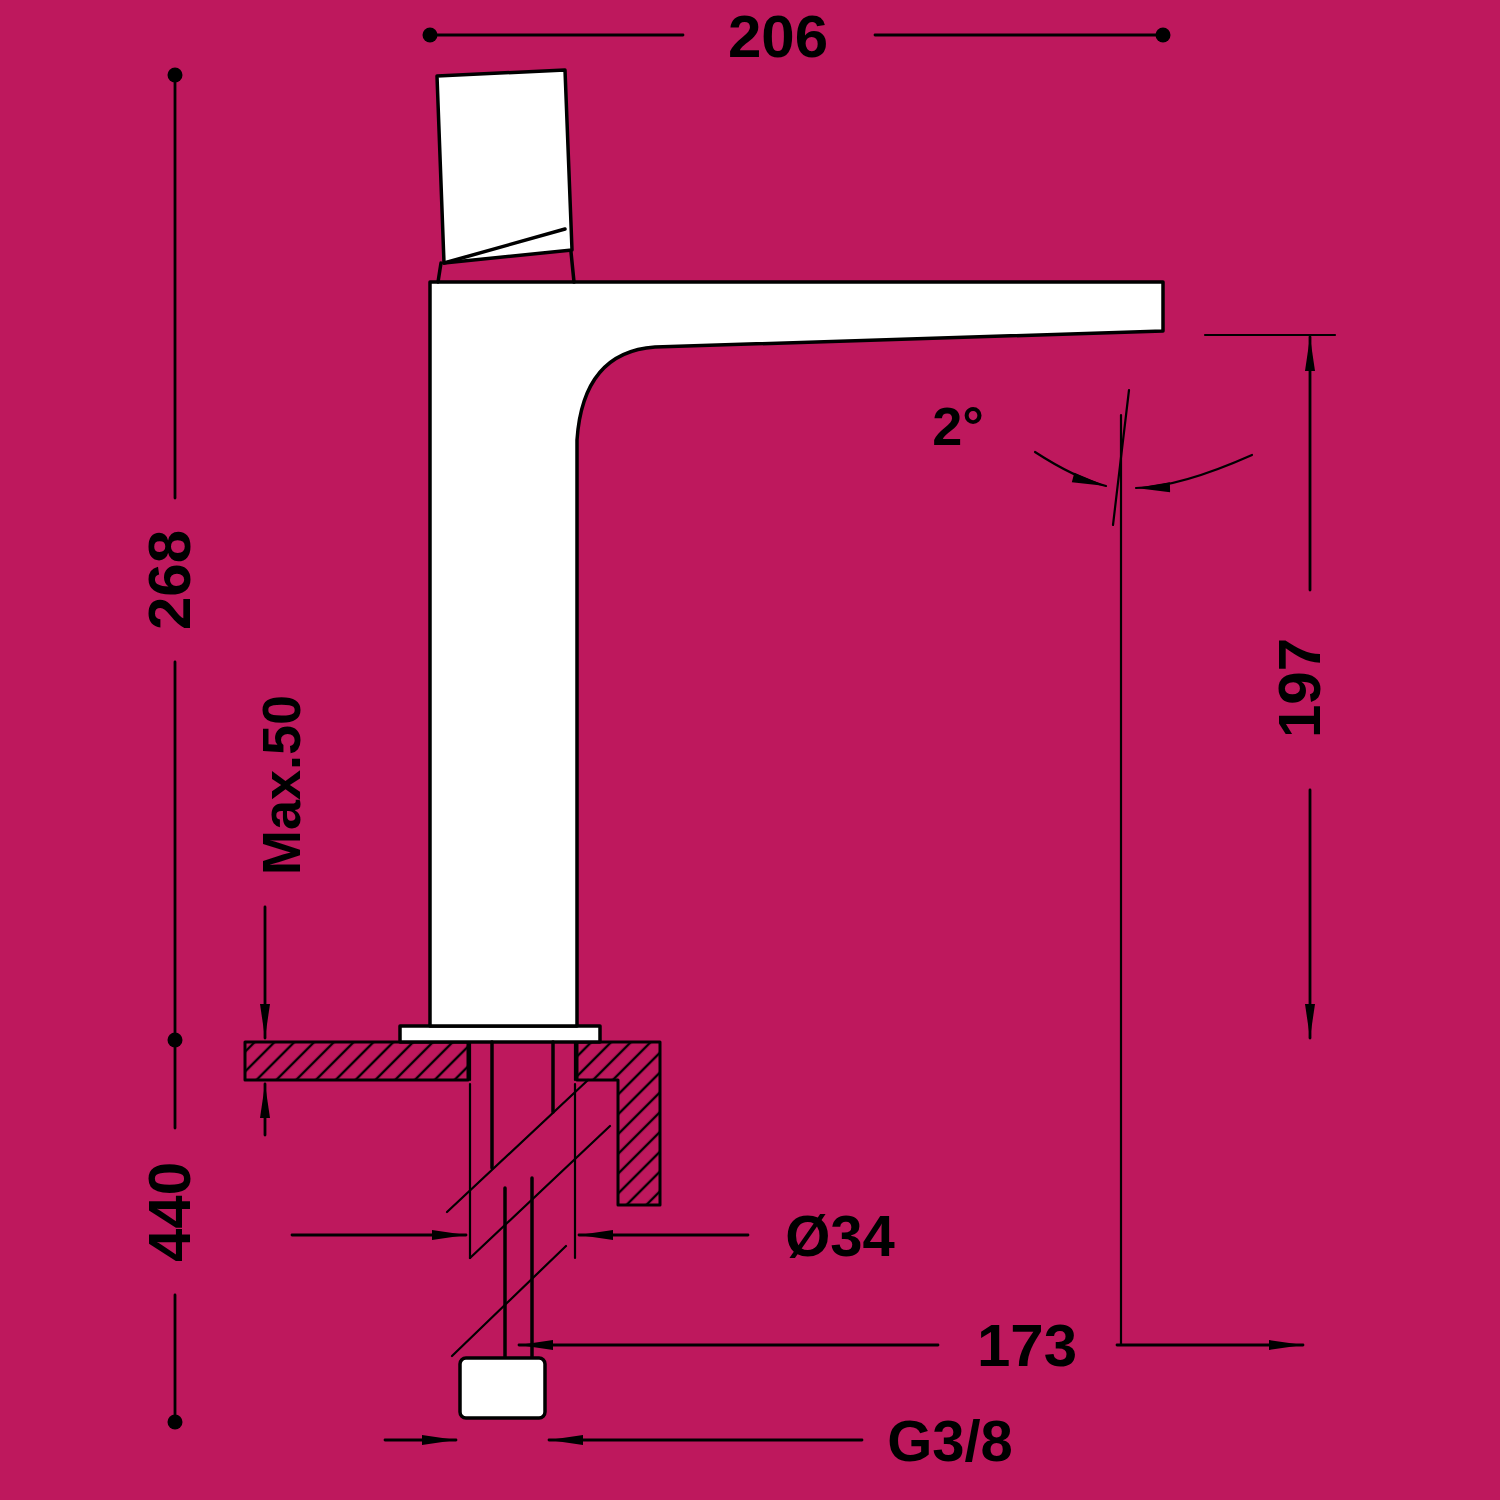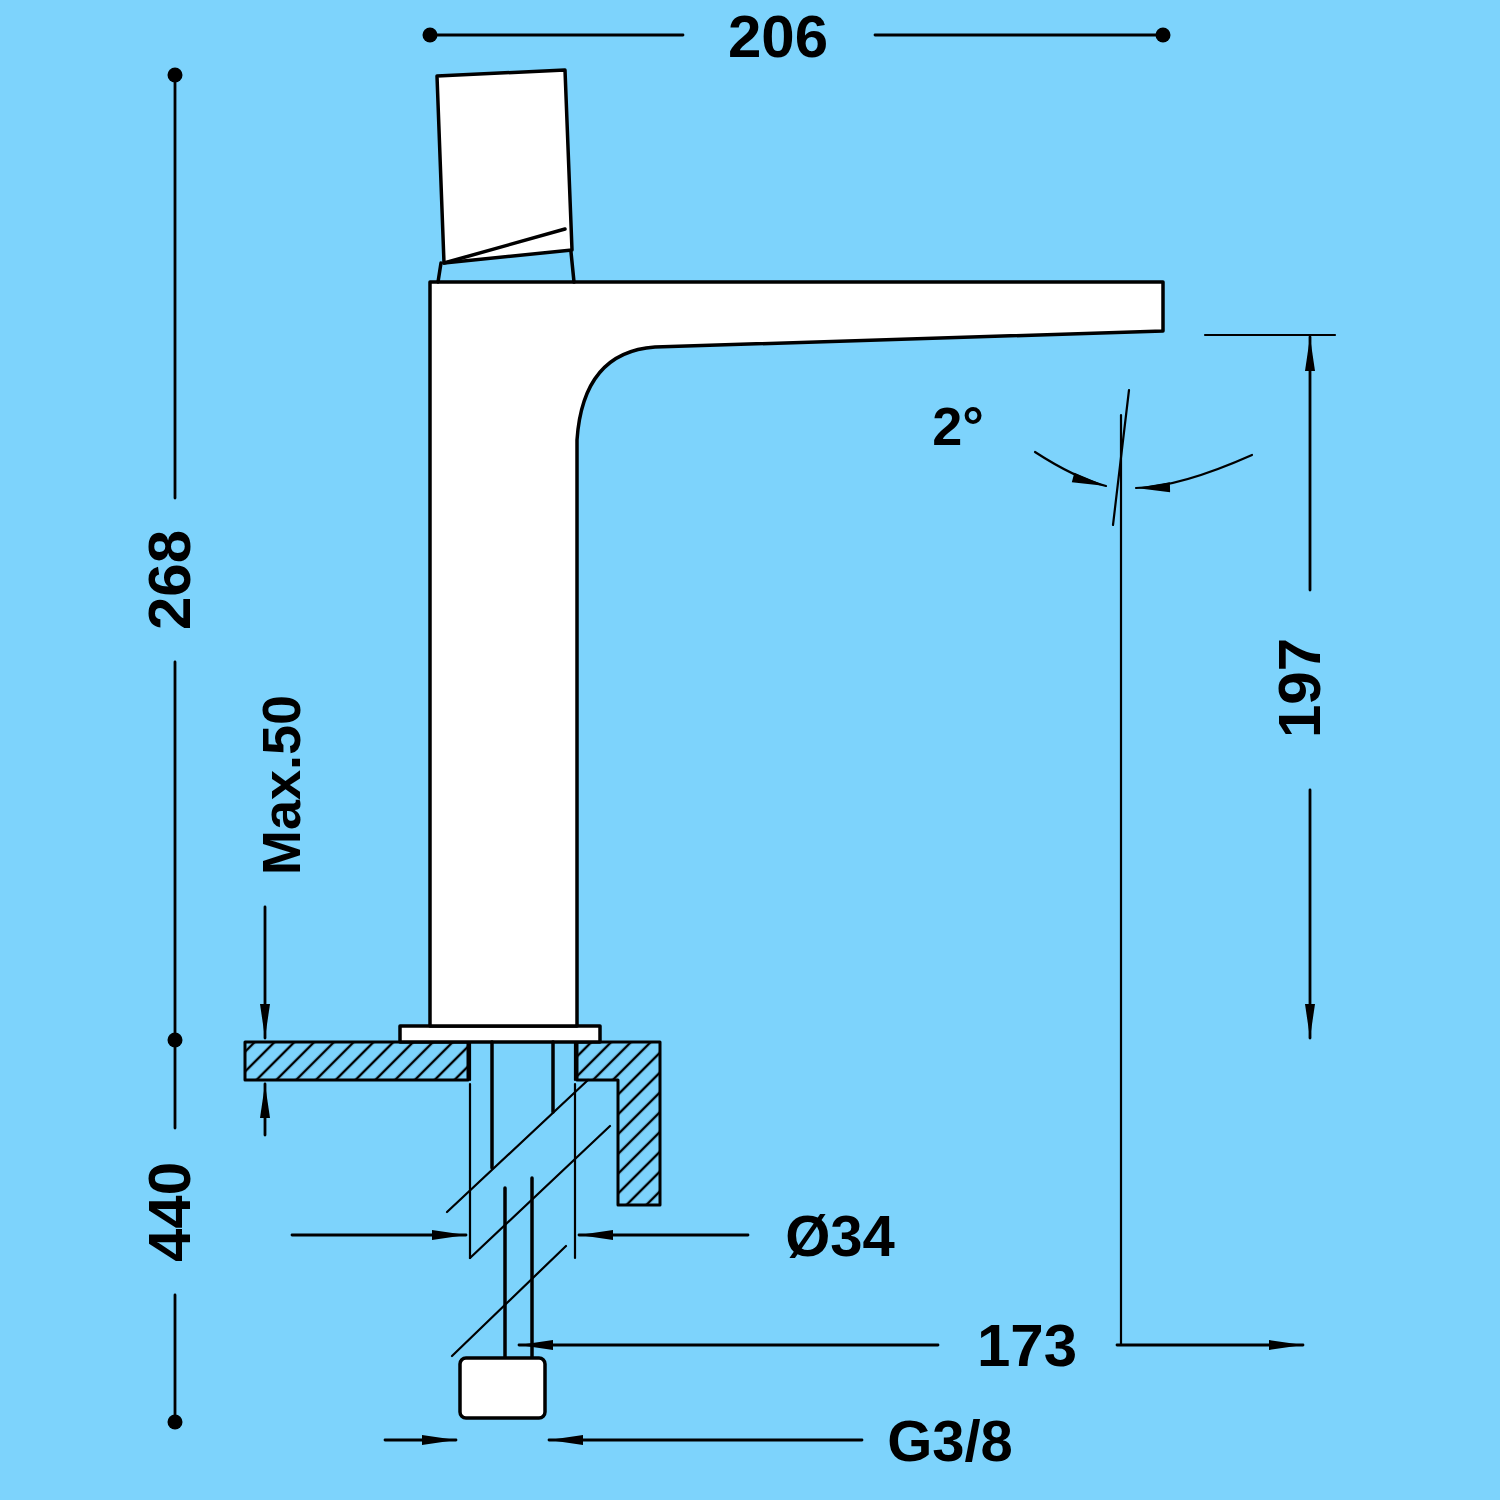--- a/index.html
+++ b/index.html
@@ -1,16 +1,16 @@
 <!DOCTYPE html>
 <html><head>
 <meta charset="utf-8">
 <style>
   html,body{margin:0;padding:0;background:#ffffff;}
-  #stage{width:1500px;height:1500px;position:relative;background:#7dd3fc;overflow:hidden;}
+  #stage{width:1500px;height:1500px;position:relative;background:#be185d;overflow:hidden;}
   svg{display:block;}
   text{font-family:"Liberation Sans","DejaVu Sans",sans-serif;font-weight:bold;fill:#000;}
   .t60{font-size:60px;}
   .t58{font-size:58px;}
   .t54{font-size:54px;}
   .outline{fill:none;stroke:#000;stroke-width:3.5;stroke-linejoin:round;stroke-linecap:round;}
   .outline-f{fill:#ffffff;stroke:#000;stroke-width:3.5;stroke-linejoin:round;}
   .dim{fill:none;stroke:#000;stroke-width:2.8;stroke-linecap:round;}
   .thin{fill:none;stroke:#000;stroke-width:2.2;stroke-linecap:round;}
   .hatched{fill:url(#hatch);stroke:#000;stroke-width:3;stroke-linejoin:round;}

